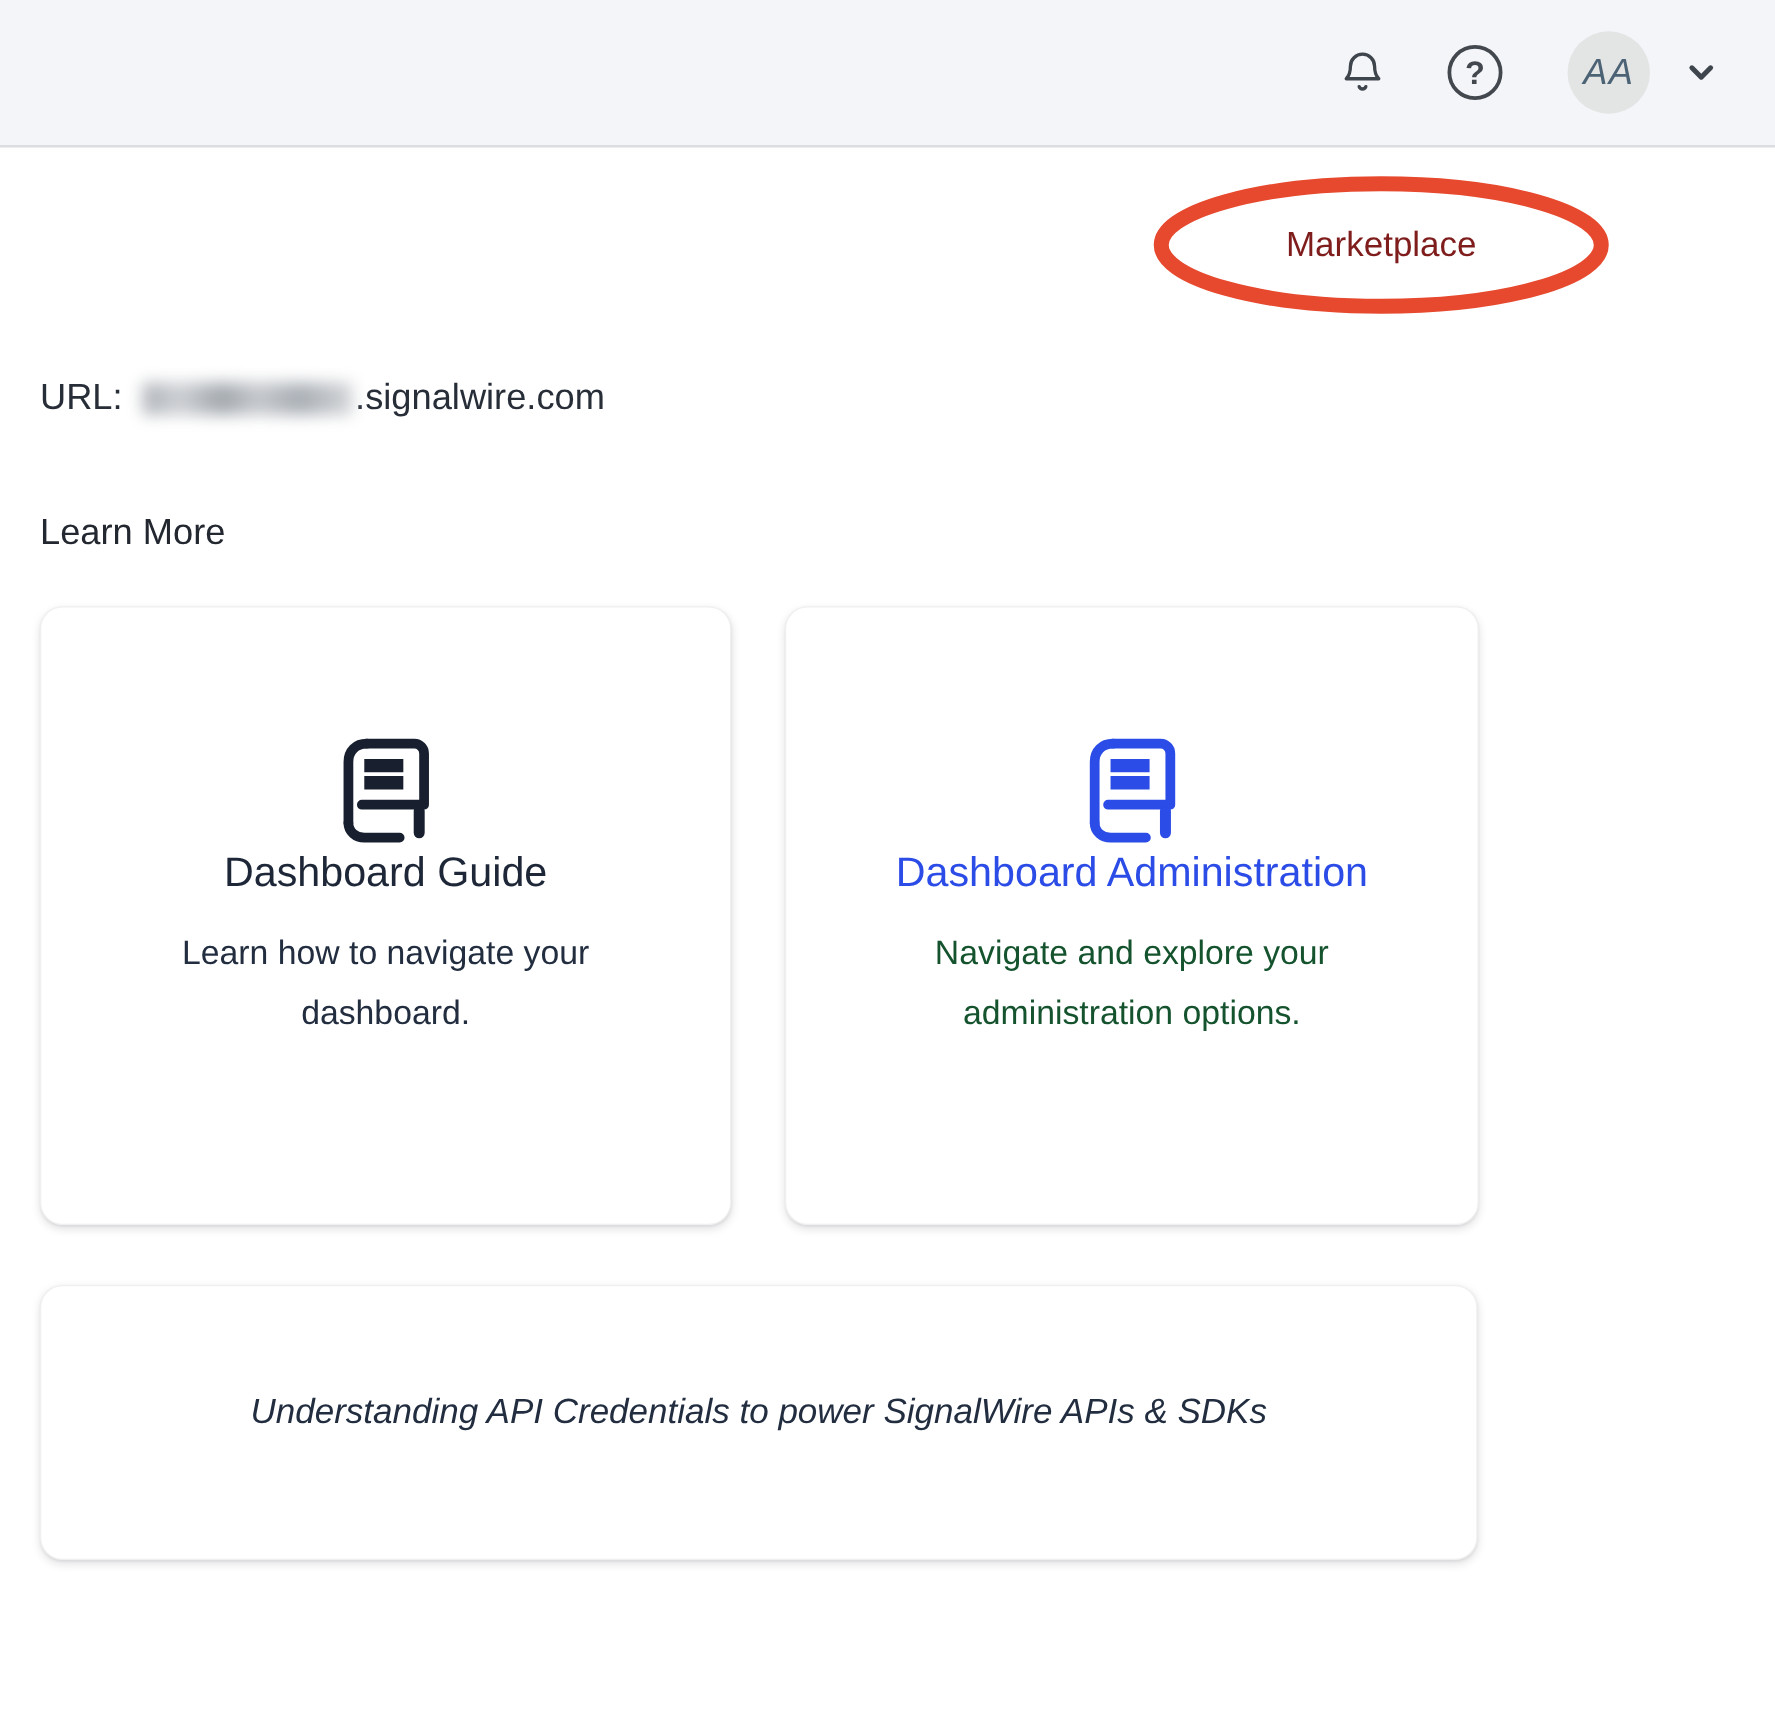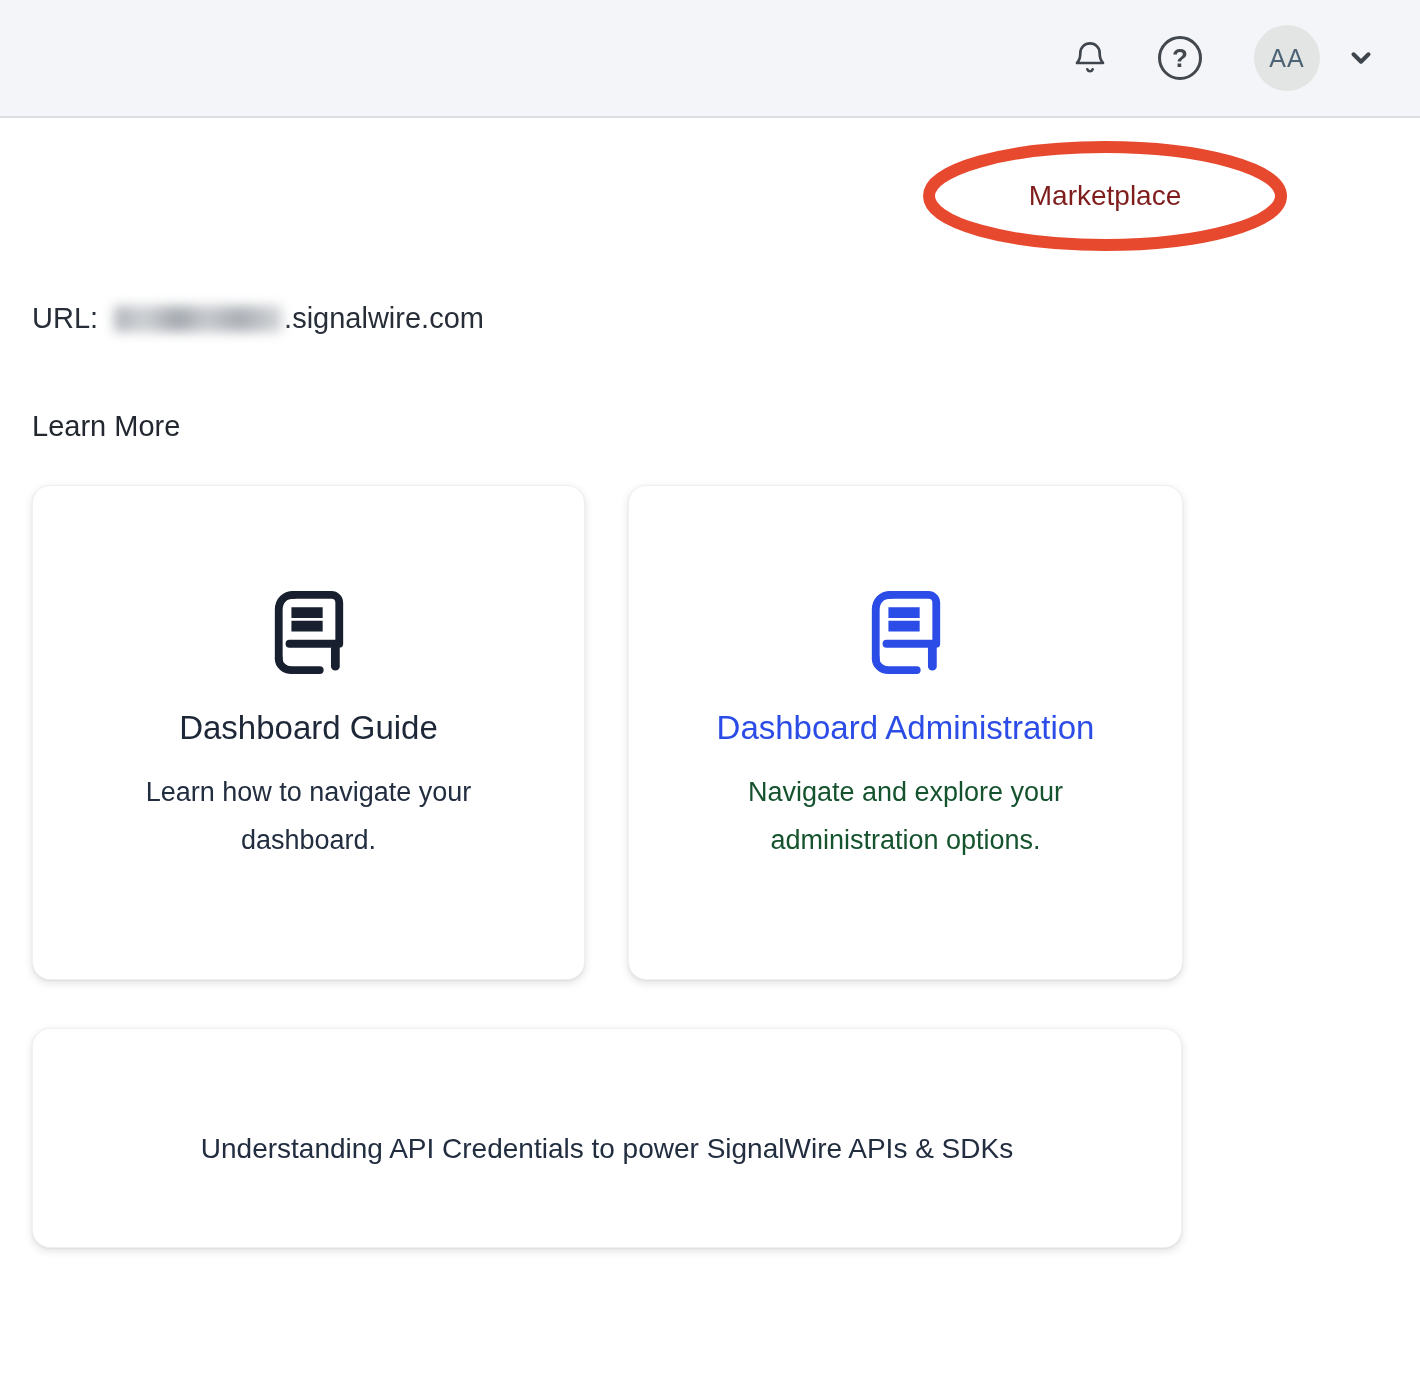--- a/index.html
+++ b/index.html
@@ -12,21 +12,21 @@
             display:flex; align-items:center; justify-content:flex-end; padding-right:44px; }
   .topbar .iconbtn { background:none; border:none; cursor:pointer; display:flex;
                      align-items:center; justify-content:center; color:#3f454d; padding:0; }
   .bell-btn  { margin-right:48px; }
   .help-btn  { margin-right:52px; }
   .help-circle { width:44px; height:44px; border:3px solid #43484f; border-radius:50%;
                  display:flex; align-items:center; justify-content:center;
                  font-size:26px; font-weight:600; color:#43484f; }
   .avatar { width:66px; height:66px; border-radius:50%; background:#e3e4e4;
             display:flex; align-items:center; justify-content:center;
-            color:#4c6375; font-size:25px; letter-spacing:1px; cursor:pointer; margin-right:26px; }
+            color:#4c6375; font-size:29px; letter-spacing:1px; cursor:pointer; margin-right:26px;font-style:italic; }
   .chev-btn { color:#131519; }
 
   
   .marketplace-wrap { position:absolute; left:922px; top:140px; width:366px; height:112px; }
   .marketplace-wrap svg { position:absolute; left:0; top:0; }
   .marketplace-link { position:absolute; left:0; top:0; width:100%; height:100%;
                       display:flex; align-items:center; justify-content:center;
                       color:#7f1d1d; font-size:28px; text-decoration:none; cursor:pointer; }
 
   
@@ -41,30 +41,30 @@
                      font-weight:400; color:#23272f; }
 
   
   .card { position:absolute; background:#ffffff; border:1px solid #f0f0f1; border-radius:18px;
           box-shadow:0 3px 8px rgba(15,20,30,.12), 0 1px 2px rgba(15,20,30,.06);
           display:flex; flex-direction:column; align-items:center; text-align:center; cursor:pointer; }
   .card-1 { left:32px;  top:485px; width:553px; height:495px; padding-top:104px; }
   .card-2 { left:628px; top:485px; width:555px; height:495px; padding-top:104px; }
   .card-3 { left:32px;  top:1028px; width:1150px; height:220px; padding-top:56px; }
 
-  .card-title { font-size:33px; line-height:40px; margin-top:30px; }
+  .card-title { font-size:33px; line-height:40px; }
   .card-desc  { font-size:27px; line-height:48px; margin-top:20px; }
   .theme-dark .book-icon  { color:#18202f; }
   .theme-dark .card-title { color:#1d2737; }
   .theme-dark .card-desc  { color:#222e40; max-width:330px; }
   .theme-blue .book-icon  { color:#2b4ce6; }
   .theme-blue .card-title { color:#2b4ce6; }
   .theme-blue .card-desc  { color:#14532d; max-width:430px; }
   .card-3 .card-title { font-size:34px; color:#1d2737; margin-top:0; }
-  .card-3 .card-desc  { font-size:28px; color:#222e40; margin-top:40px; }
+  .card-3 .card-desc  { font-size:28px; color:#222e40; margin-top:20px;font-style:italic; }
 </style>
 </head>
 <body>
 
 <header class="topbar">
   <button class="iconbtn bell-btn">
     <svg width="40" height="40" viewBox="0 0 24 24" fill="none" stroke="currentColor" stroke-width="1.6" stroke-linecap="round" stroke-linejoin="round">
       <path d="M12 3.2a5.8 5.8 0 0 0-5.8 5.8c0 3.4-1 5-2 6h15.6c-1-1-2-2.6-2-6A5.8 5.8 0 0 0 12 3.2z"></path>
       <path d="M10.4 18.8a1.7 1.7 0 0 0 3.2 0"></path>
     </svg>

